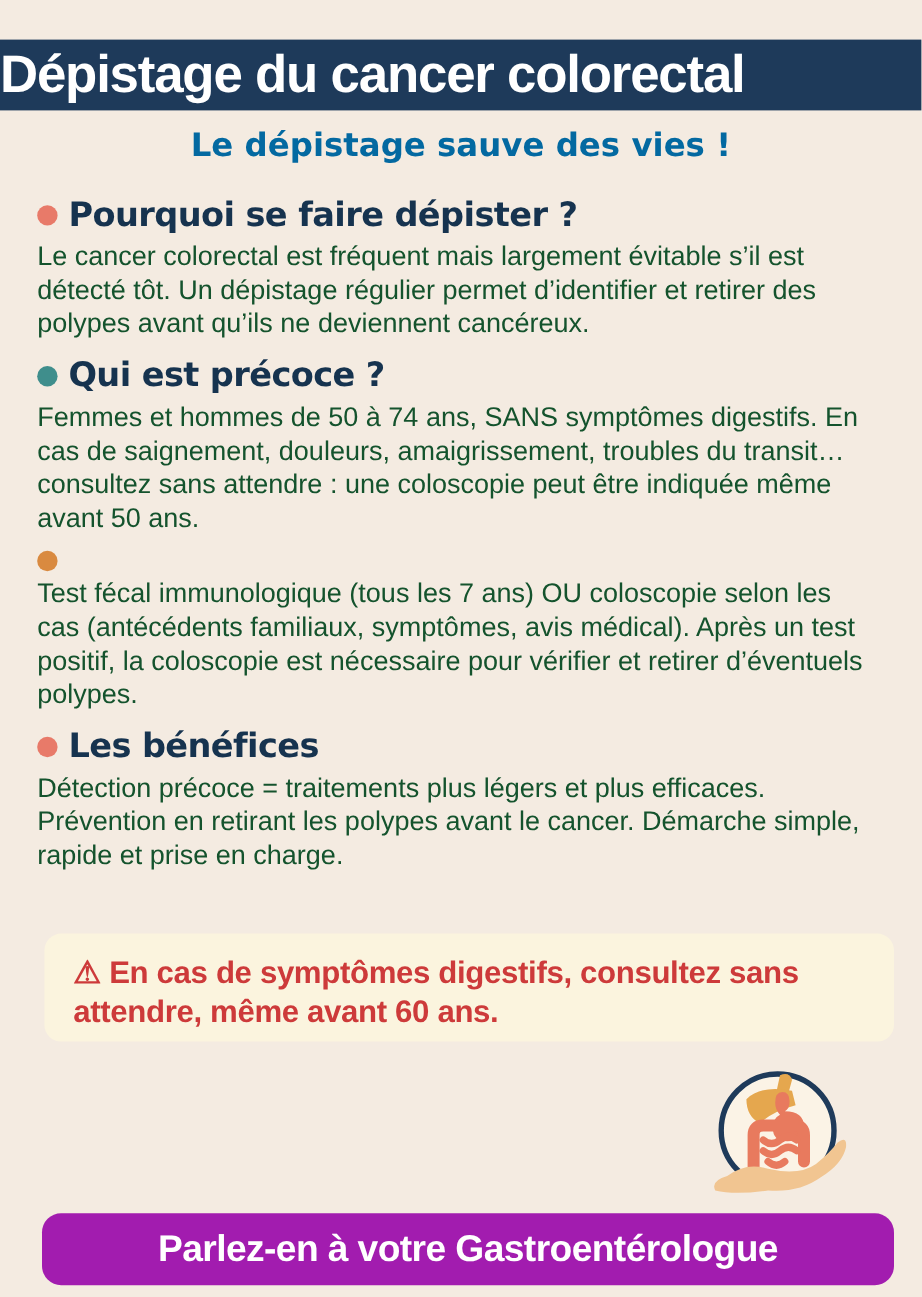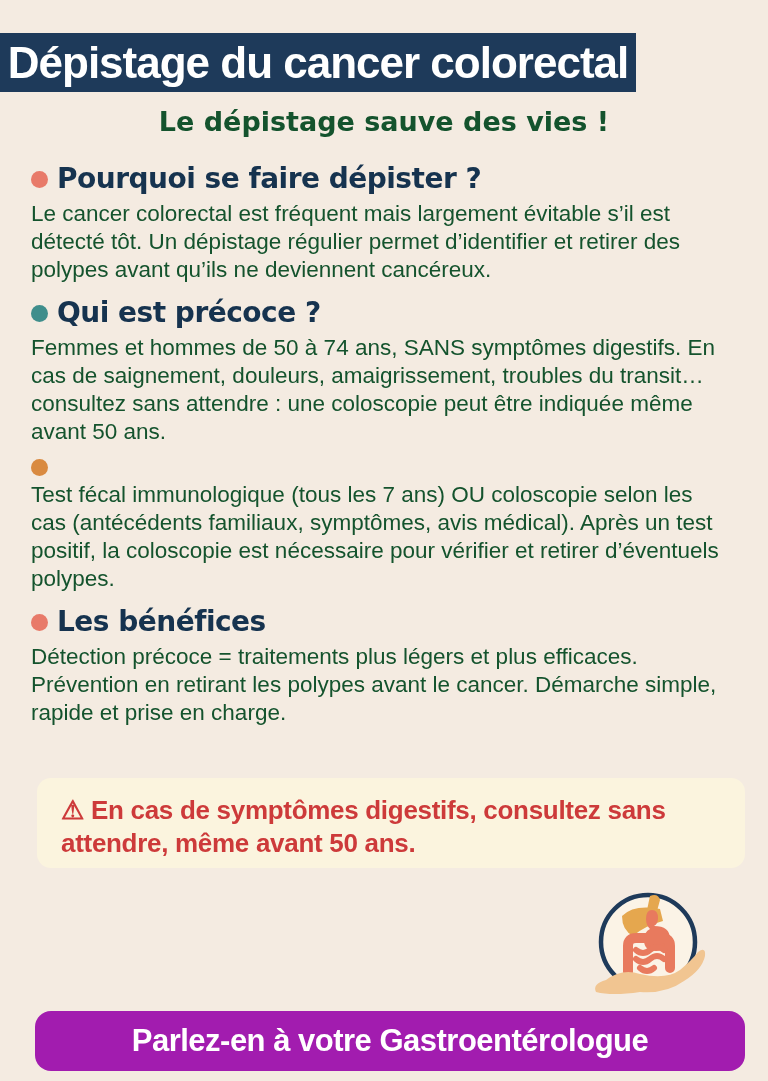--- a/index.html
+++ b/index.html
@@ -2,22 +2,22 @@
 <html><head>
 <meta charset="utf-8">
 <style>
   html,body{margin:0;padding:0;}
   body{
     width:768px;height:1081px;position:relative;overflow:hidden;
     background:#f4ebe1;
     font-family:"Liberation Sans",sans-serif;
   }
   .banner{
-    position:absolute;left:0;top:33px;width:636px;height:59px;
-    display:flex;align-items:center;justify-content:center;
+    position:absolute;left:0;top:33px;width:768px;height:59px;
+    display:flex;align-items:center;justify-content:flex-start;
   }
   .banner-title{
     color:#fff;font-weight:bold;font-size:44px;letter-spacing:-1px;
     font-family:"Liberation Sans",sans-serif;white-space:nowrap;
   }
   .subtitle{
     position:absolute;left:0;top:106px;width:768px;text-align:center;
     font-family:"DejaVu Sans",sans-serif;font-weight:bold;font-size:27px;
   }
   .content{
@@ -55,21 +55,21 @@
     font-family:"Liberation Sans",sans-serif;white-space:nowrap;
   }
 </style>
 </head>
 <body style="background-color: rgb(244, 235, 225);">
 
 <div class="banner" style="background-color: rgb(30, 58, 90);">
   <div class="banner-title">Dépistage du cancer colorectal</div>
 </div>
 
-<div class="subtitle" style="color: #14532d;">Le dépistage sauve des vies !</div>
+<div class="subtitle" style="color: #0369a1;">Le dépistage sauve des vies !</div>
 
 <div class="content">
 
   <div class="section">
     <div class="sec-head">
       <span class="bullet" style="background-color: rgb(232, 122, 105);"></span>
       <span class="sec-title">Pourquoi se faire dépister ?</span>
     </div>
     <p class="sec-body">Le cancer colorectal est fréquent mais largement évitable s’il est détecté tôt. Un dépistage régulier permet d’identifier et retirer des polypes avant qu’ils ne deviennent cancéreux.</p>
   </div>
@@ -93,21 +93,21 @@
     <div class="sec-head">
       <span class="bullet" style="background-color: rgb(232, 122, 105);"></span>
       <span class="sec-title">Les bénéfices</span>
     </div>
     <p class="sec-body">Détection précoce = traitements plus légers et plus efficaces. Prévention en retirant les polypes avant le cancer. Démarche simple, rapide et prise en charge.</p>
   </div>
 
 </div>
 
 <div class="warning-box" style="background-color: rgb(251, 244, 222);">
-  <div class="warning-text" style="color: rgb(205, 58, 58);"><span>⚠</span> <span>En cas de symptômes digestifs, consultez sans attendre, même avant 50 ans.</span></div>
+  <div class="warning-text" style="color: rgb(205, 58, 58);"><span>⚠</span> <span>En cas de symptômes digestifs, consultez sans attendre, même avant 60 ans.</span></div>
 </div>
 
 <div class="illustration">
   <svg width="150" height="124" viewBox="0 0 150 124">
 
     <circle cx="70" cy="58" r="47" stroke-width="4.5" style="stroke: rgb(30, 58, 90); fill: rgb(251, 243, 230);"></circle>
 
     <path d="M72,12 q8,-3 10,4 l-3,11 q-6,3 -10,-1 Z" style="fill: rgb(229, 167, 78);"></path>
 
     <path d="M44,32 Q56,20 82,25 L85,37 Q66,42 55,52 Q44,46 44,32 Z" style="fill: rgb(229, 167, 78);"></path>

